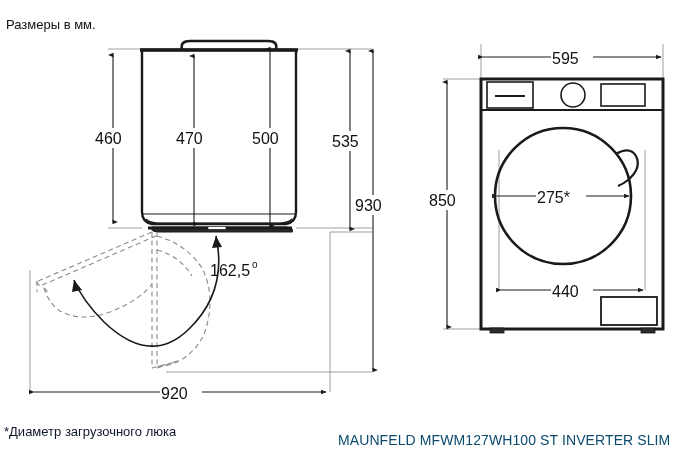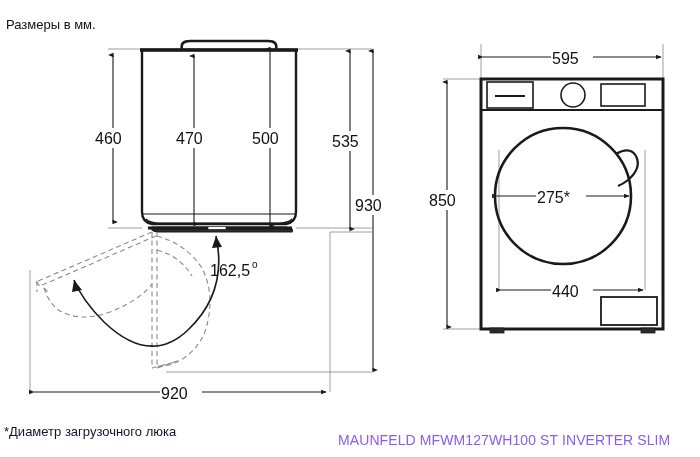--- a/index.html
+++ b/index.html
@@ -34,21 +34,21 @@
     top: 424px;
     font-size: 13px;
     color: #0f172a;
     white-space: nowrap;
   }
   .txt-model {
     position: absolute;
     left: 338px;
     top: 432px;
     font-size: 14px;
-    color: #8b5cf6;
+    color: #0c4a6e;
     white-space: nowrap;
     letter-spacing: 0.1px;
   }
   svg text.dim {
     font-family: "Liberation Sans", sans-serif;
     font-size: 16px;
     fill: #111;
   }
   svg text.deg {
     font-family: "Liberation Sans", sans-serif;

